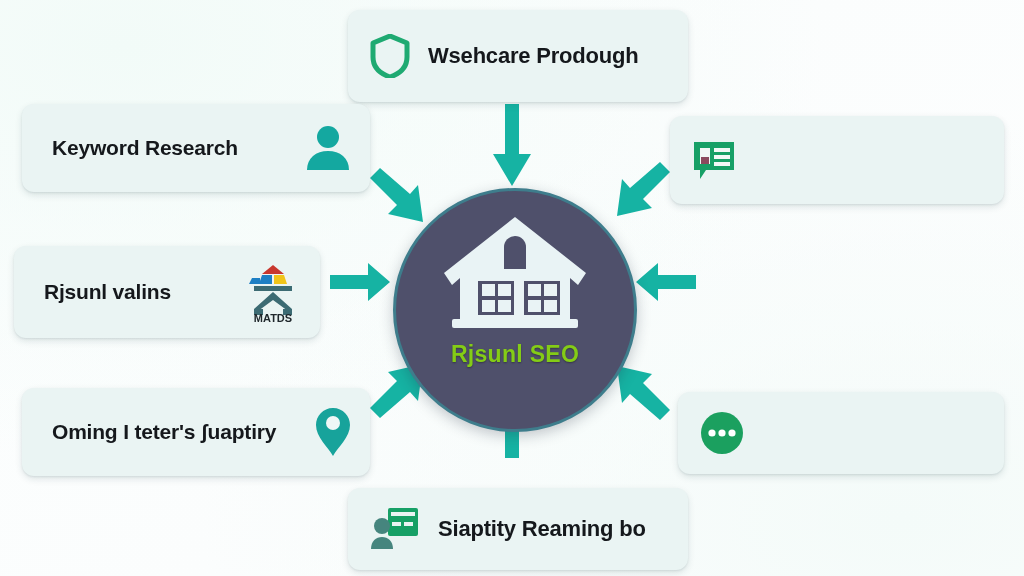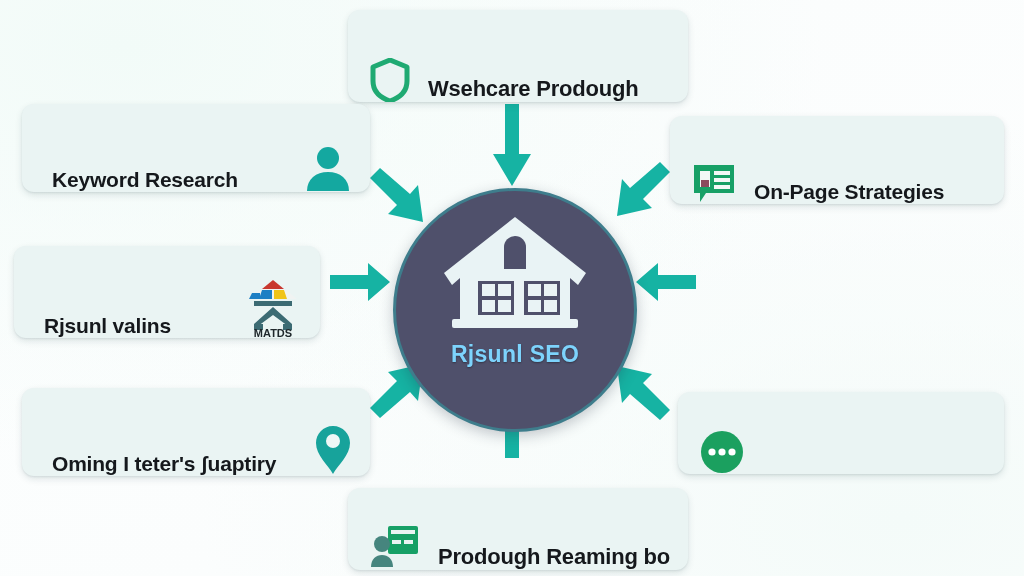--- a/index.html
+++ b/index.html
@@ -15,21 +15,21 @@
       radial-gradient(ellipse at 88% 90%, #f4fbf9 0%, rgba(244,251,249,0) 55%),
       linear-gradient(135deg,#fcfefe 0%,#fbfdfd 50%,#fdfefe 100%);
   }
 
   
   .card{
     position:absolute;
     background:#eaf4f3;
     border-radius:12px;
     box-shadow:0 3px 7px rgba(25,60,70,.13), 0 1px 2px rgba(25,60,70,.09);
-    display:flex;align-items:flex-end;
+    display:flex;align-items:center;
     box-sizing:border-box;
   }
   .card .label{
     font-size:21px;
     font-weight:700;
     color:#15181c;
     letter-spacing:-.2px;
     white-space:nowrap;
   }
   .card .ic{
@@ -60,21 +60,21 @@
     position:absolute;left:393px;top:188px;width:238px;height:238px;
     border-radius:50%;
     background:#4f506b;
     border:3px solid #3e7d8c;
     box-shadow:0 4px 14px rgba(30,40,60,.25);
     display:flex;flex-direction:column;align-items:center;justify-content:flex-start;
   }
   #hub .house{margin-top:22px;}
   #hub .hub-label{
     margin-top:6px;
-    color:#7dd3fc;font-size:23px;font-weight:700;letter-spacing:.3px;
+    color:#84cc16;font-size:23px;font-weight:700;letter-spacing:.3px;
     text-shadow:0 1px 2px rgba(0,0,0,.35);
   }
 
   
   .arrow{position:absolute;}
   #arrow-top      {left:488px; top:104px;}
   #arrow-bottom   {left:488px; top:374px;}
   #arrow-left-mid {left:330px; top:258px;}
   #arrow-right-mid{left:634px; top:258px;}
   #arrow-lt       {left:368px; top:168px;}
@@ -173,21 +173,20 @@
     <span class="ic">
       <svg width="44" height="42" viewBox="0 0 44 42">
         <path d="M2 3 h40 v28 H14 l-6 9 v-9 H2 Z" fill="#17a066"></path>
         <rect x="8" y="9" width="10" height="16" fill="#f2f8f6"></rect>
         <rect x="9" y="18" width="8" height="7" fill="#8c4a5e"></rect>
         <rect x="22" y="9" width="16" height="4" fill="#f2f8f6"></rect>
         <rect x="22" y="16" width="16" height="4" fill="#f2f8f6"></rect>
         <rect x="22" y="23" width="16" height="4" fill="#f2f8f6"></rect>
       </svg>
     </span>
-    <span class="label">On-Page Strategies</span>
   </div>
 
   <div class="card ic-right" id="card-left-mid">
     <span class="label">Rjsunl valins</span>
     <span class="ic">
       <svg width="58" height="62" viewBox="0 0 58 62">
         <path d="M29 4 L53 23 H5 Z" fill="#f0f3f2"></path>
         <path d="M29 4 L40 13 h-22 Z" fill="#c8372e"></path>
         <path d="M18 14 h10 v9 H15 Z" fill="#1d7fc4"></path>
         <path d="M30 14 h10 l3 9 H30 Z" fill="#f0c419"></path>
@@ -227,16 +226,16 @@
     <span class="ic">
       <svg width="50" height="46" viewBox="0 0 50 46">
         <rect x="18" y="2" width="30" height="28" rx="2" fill="#17a066"></rect>
         <rect x="21" y="6" width="24" height="4" fill="#eaf4f3"></rect>
         <rect x="22" y="16" width="9" height="4" fill="#eaf4f3"></rect>
         <rect x="34" y="16" width="9" height="4" fill="#eaf4f3"></rect>
         <circle cx="12" cy="20" r="8" fill="#46857e"></circle>
         <path d="M1 43 c0-8 5-12 11-12 s11 4 11 12 Z" fill="#46857e"></path>
       </svg>
     </span>
-    <span class="label">Prodough Reaming bo</span>
+    <span class="label">Siaptity Reaming bo</span>
   </div>
 
 </div>
 
 </body></html>

